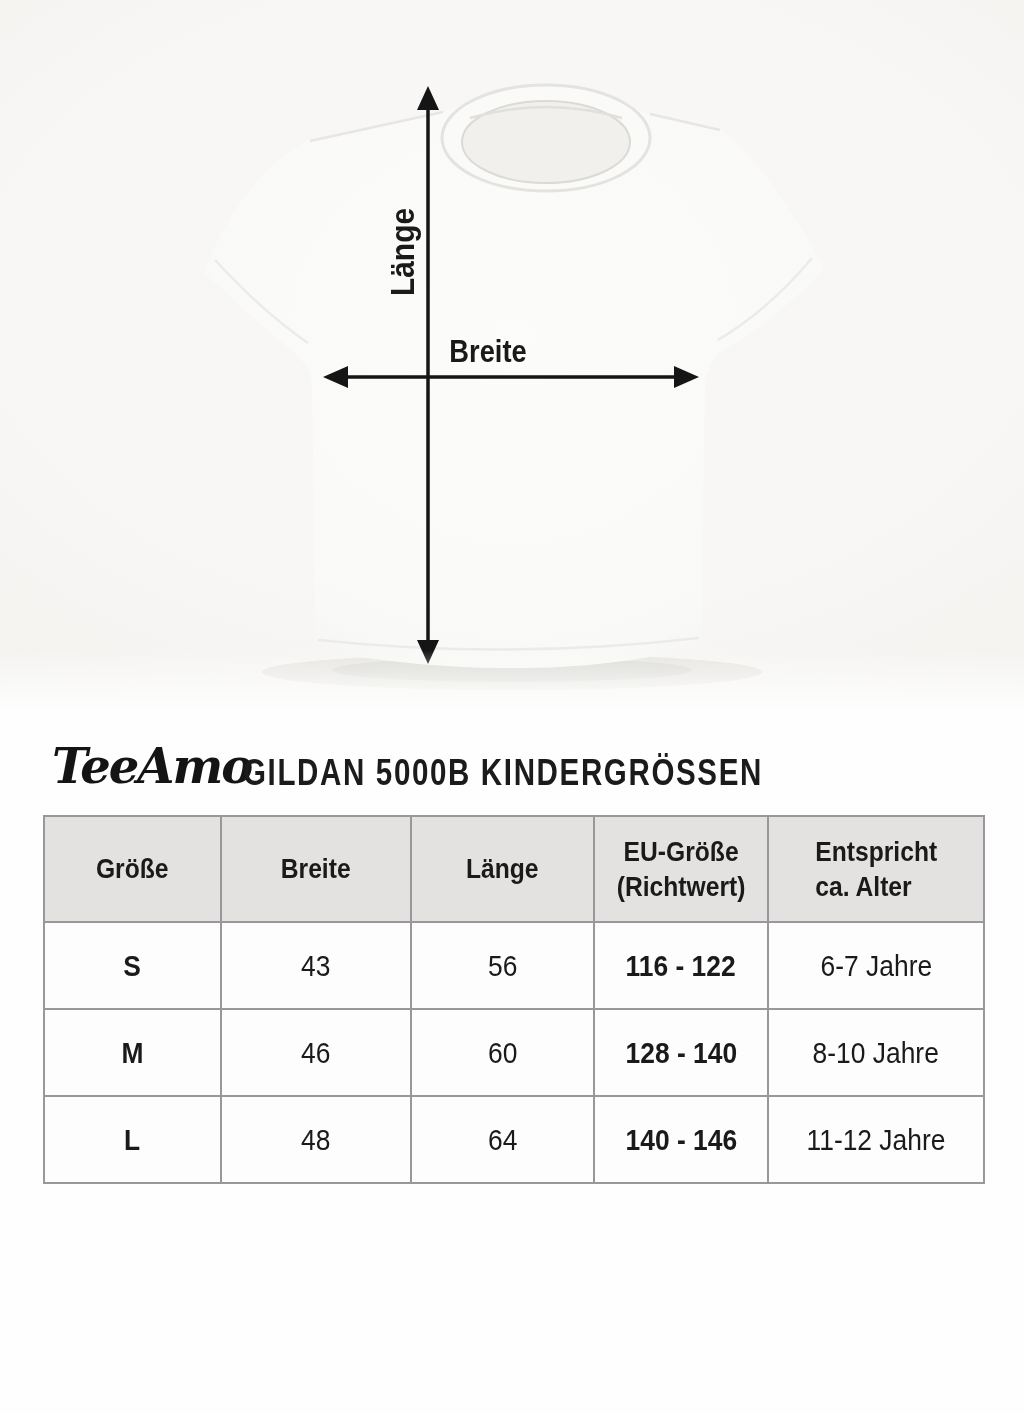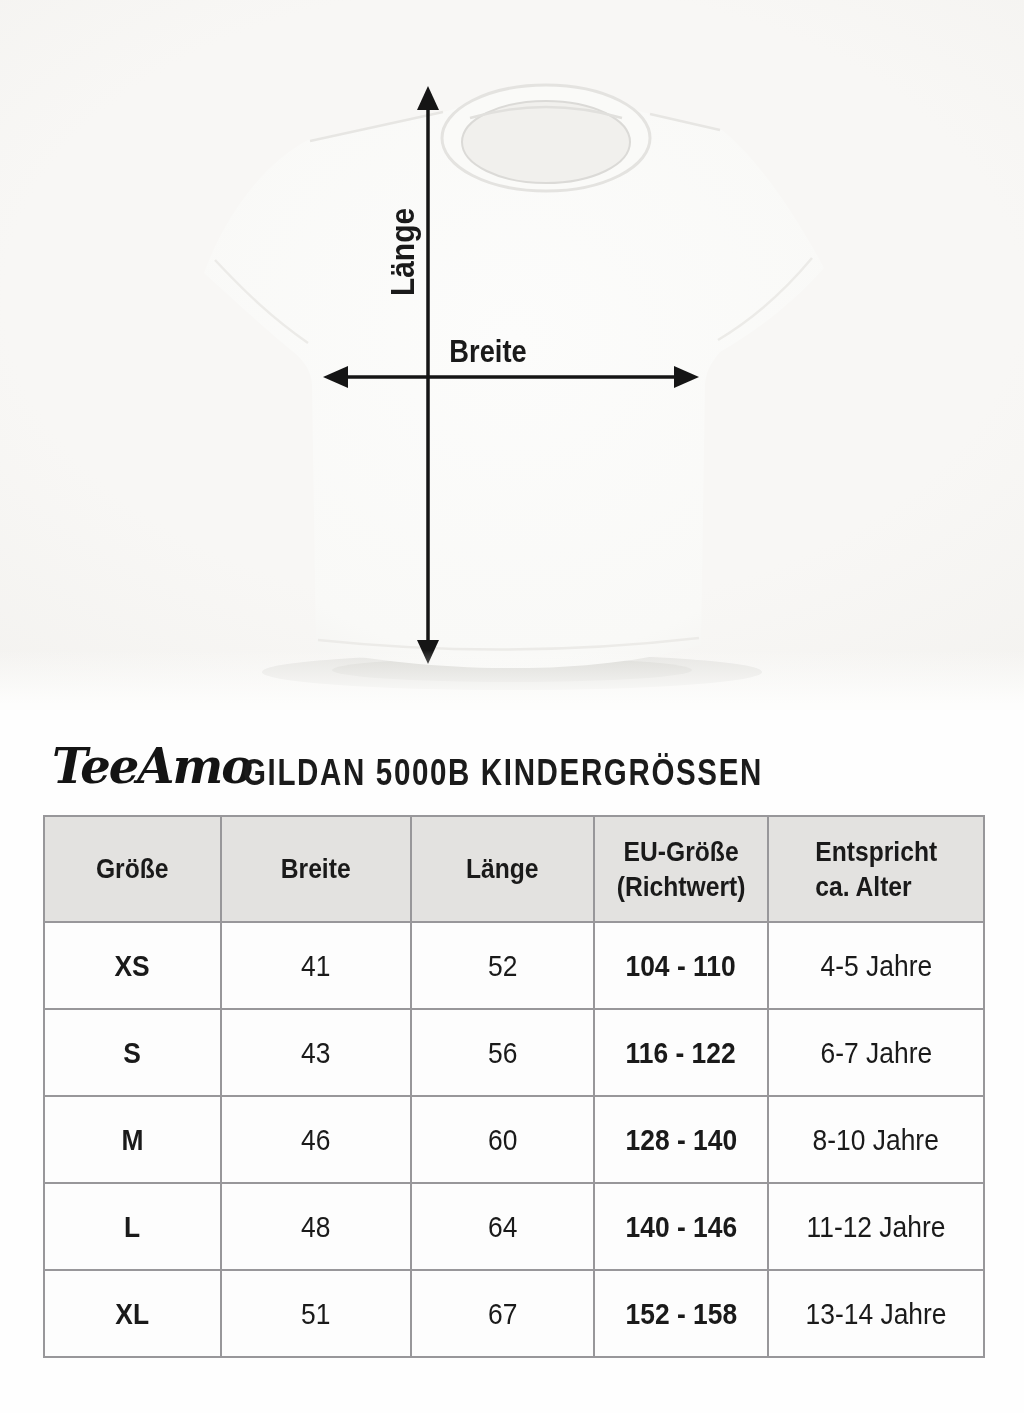--- a/index.html
+++ b/index.html
@@ -148,50 +148,36 @@
         <th>
           <span class="hdr-block left-lines">
             <div>Entspricht</div>
             <div>ca. Alter</div>
           </span>
         </th>
       </tr>
     </thead>
     <tbody>
       <tr>
-        <td class="b"><span class="cx">XS</span></td>
-        <td><span class="cx">41</span></td>
-        <td><span class="cx">52</span></td>
-        <td class="b"><span class="cx">104 - 110</span></td>
-        <td><span class="cx">4-5 Jahre</span></td>
-      </tr>
-      <tr>
         <td class="b"><span class="cx">S</span></td>
         <td><span class="cx">43</span></td>
         <td><span class="cx">56</span></td>
         <td class="b"><span class="cx">116 - 122</span></td>
         <td><span class="cx">6-7 Jahre</span></td>
       </tr>
       <tr>
         <td class="b"><span class="cx">M</span></td>
         <td><span class="cx">46</span></td>
         <td><span class="cx">60</span></td>
         <td class="b"><span class="cx">128 - 140</span></td>
         <td><span class="cx">8-10 Jahre</span></td>
       </tr>
       <tr>
         <td class="b"><span class="cx">L</span></td>
         <td><span class="cx">48</span></td>
         <td><span class="cx">64</span></td>
         <td class="b"><span class="cx">140 - 146</span></td>
         <td><span class="cx">11-12 Jahre</span></td>
       </tr>
-      <tr>
-        <td class="b"><span class="cx">XL</span></td>
-        <td><span class="cx">51</span></td>
-        <td><span class="cx">67</span></td>
-        <td class="b"><span class="cx">152 - 158</span></td>
-        <td><span class="cx">13-14 Jahre</span></td>
-      </tr>
     </tbody>
   </table>
 
 </div>
 
 </body></html>

